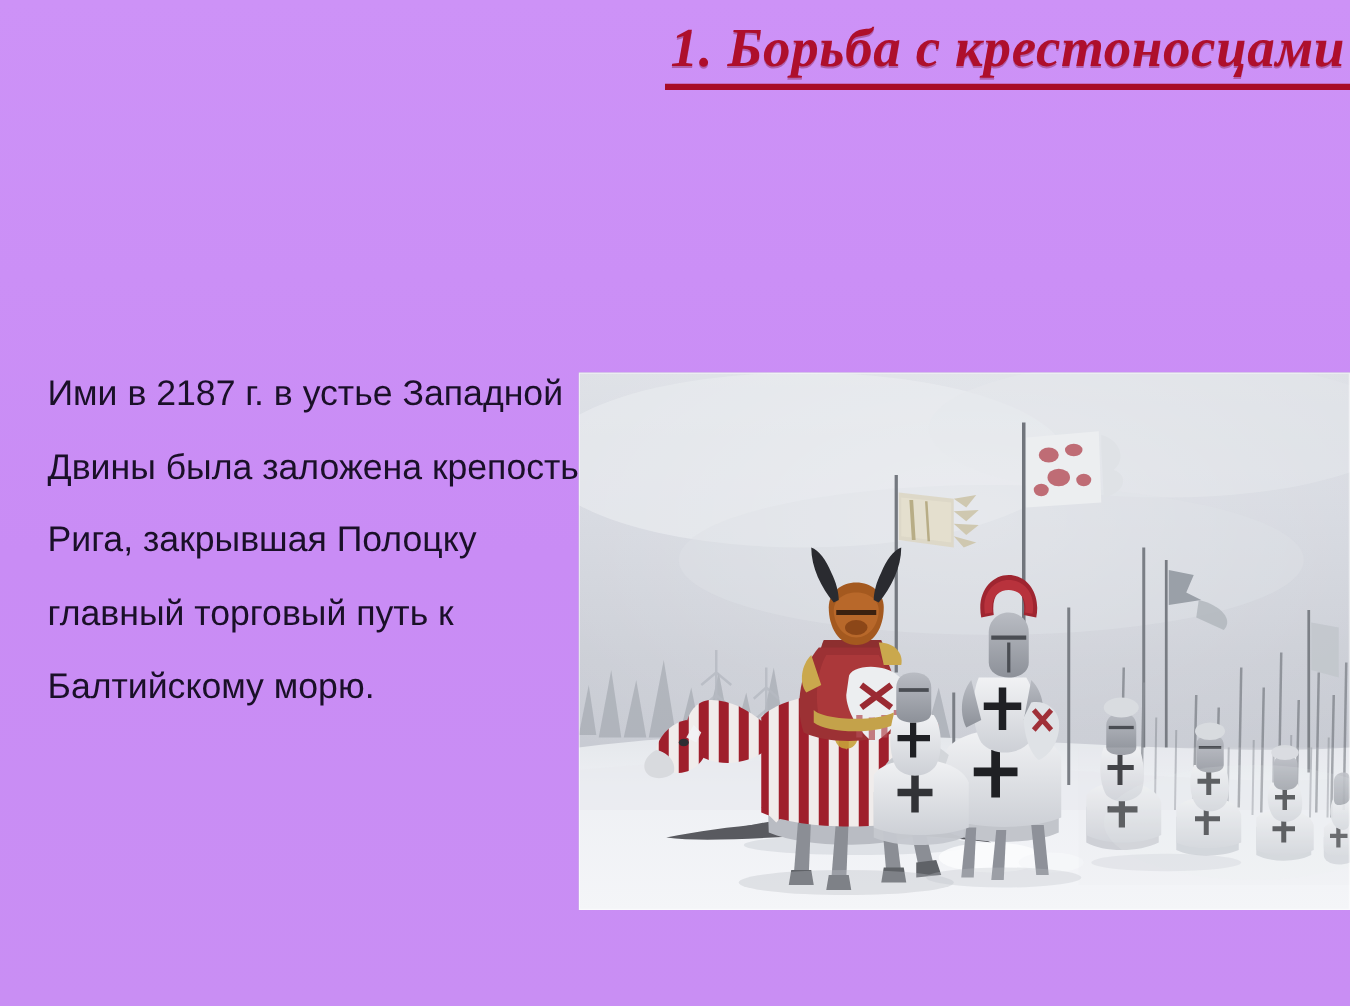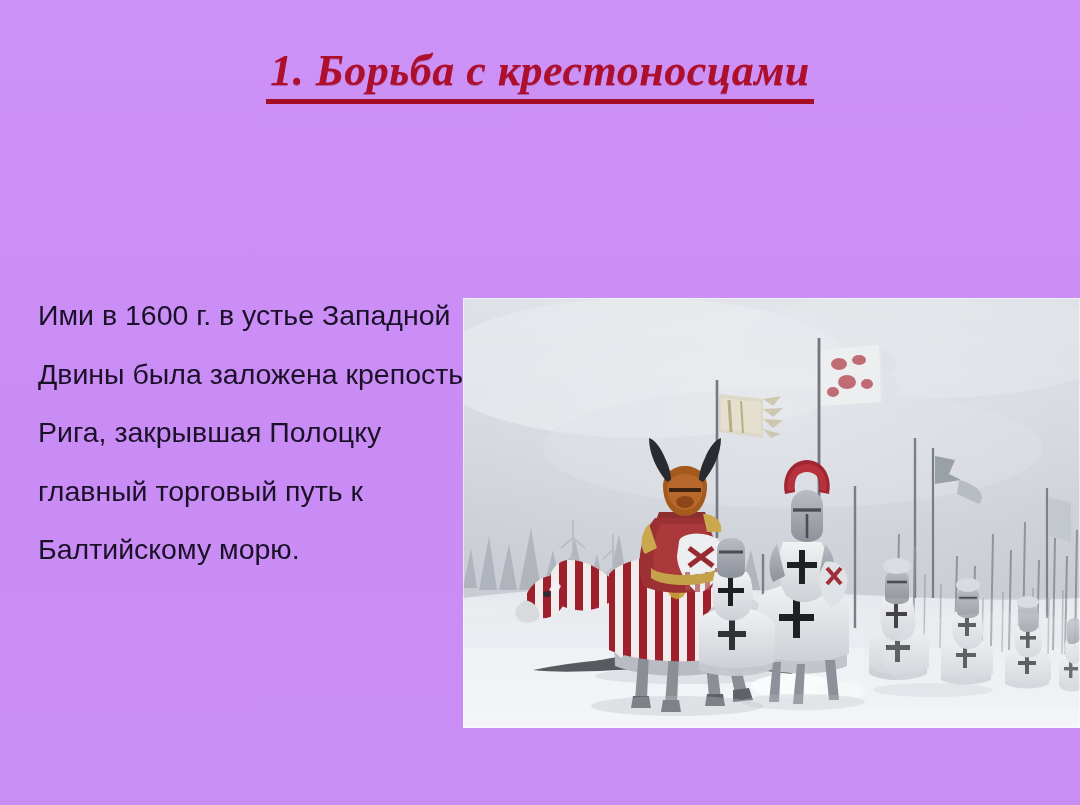--- a/index.html
+++ b/index.html
@@ -22,22 +22,21 @@
     background: linear-gradient(180deg, #cd92f7 0%, #c98cf5 55%, #c98ef4 100%);
     overflow: hidden;
   }
 
   
   .title-block {
     position: absolute;
     left: 0;
     top: 16px;
     width: 1080px;
-    text-align: center;
-    margin-top: 32px;
+    text-align: right;
   }
 
   .slide-title {
     display: inline-block;
     font-family: "Liberation Serif", serif;
     font-style: italic;
     font-weight: bold;
     font-size: 44px;
     line-height: 1.06;
     letter-spacing: 0.5px;
@@ -90,21 +89,21 @@
 </head>
 <body>
 
 <div class="slide">
 
   <div class="title-block">
     <span class="slide-title">1. Борьба с крестоносцами</span>
   </div>
 
 
-  <p class="left-col">Ими в 1600 г. в устье Западной Двины была заложена крепость Рига, закрывшая Полоцку главный торговый путь к Балтийскому морю.</p>
+  <p class="left-col">Ими в 2187 г. в устье Западной Двины была заложена крепость Рига, закрывшая Полоцку главный торговый путь к Балтийскому морю.</p>
 
   <div class="photo">
     <svg viewBox="0 0 617 430" preserveAspectRatio="none">
       <defs>
         <linearGradient id="sky" x1="0" y1="0" x2="0" y2="1">
           <stop offset="0" stop-color="#dcdfe5"></stop>
           <stop offset="0.35" stop-color="#d3d6de"></stop>
           <stop offset="0.70" stop-color="#c9ccd4"></stop>
           <stop offset="1" stop-color="#c6c9d1"></stop>
         </linearGradient>

